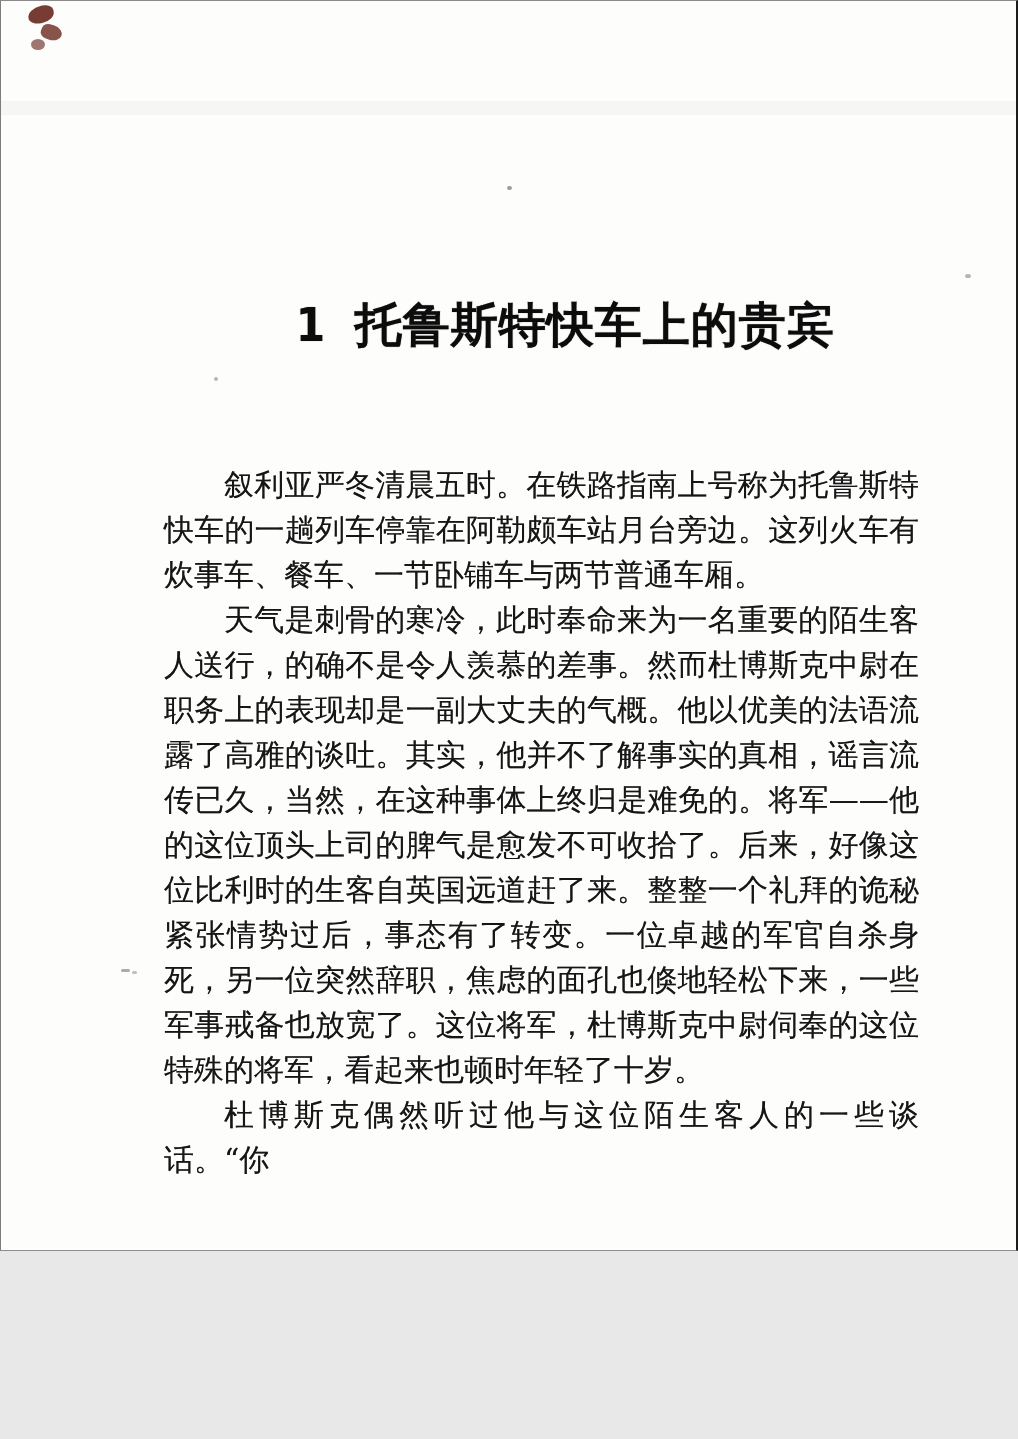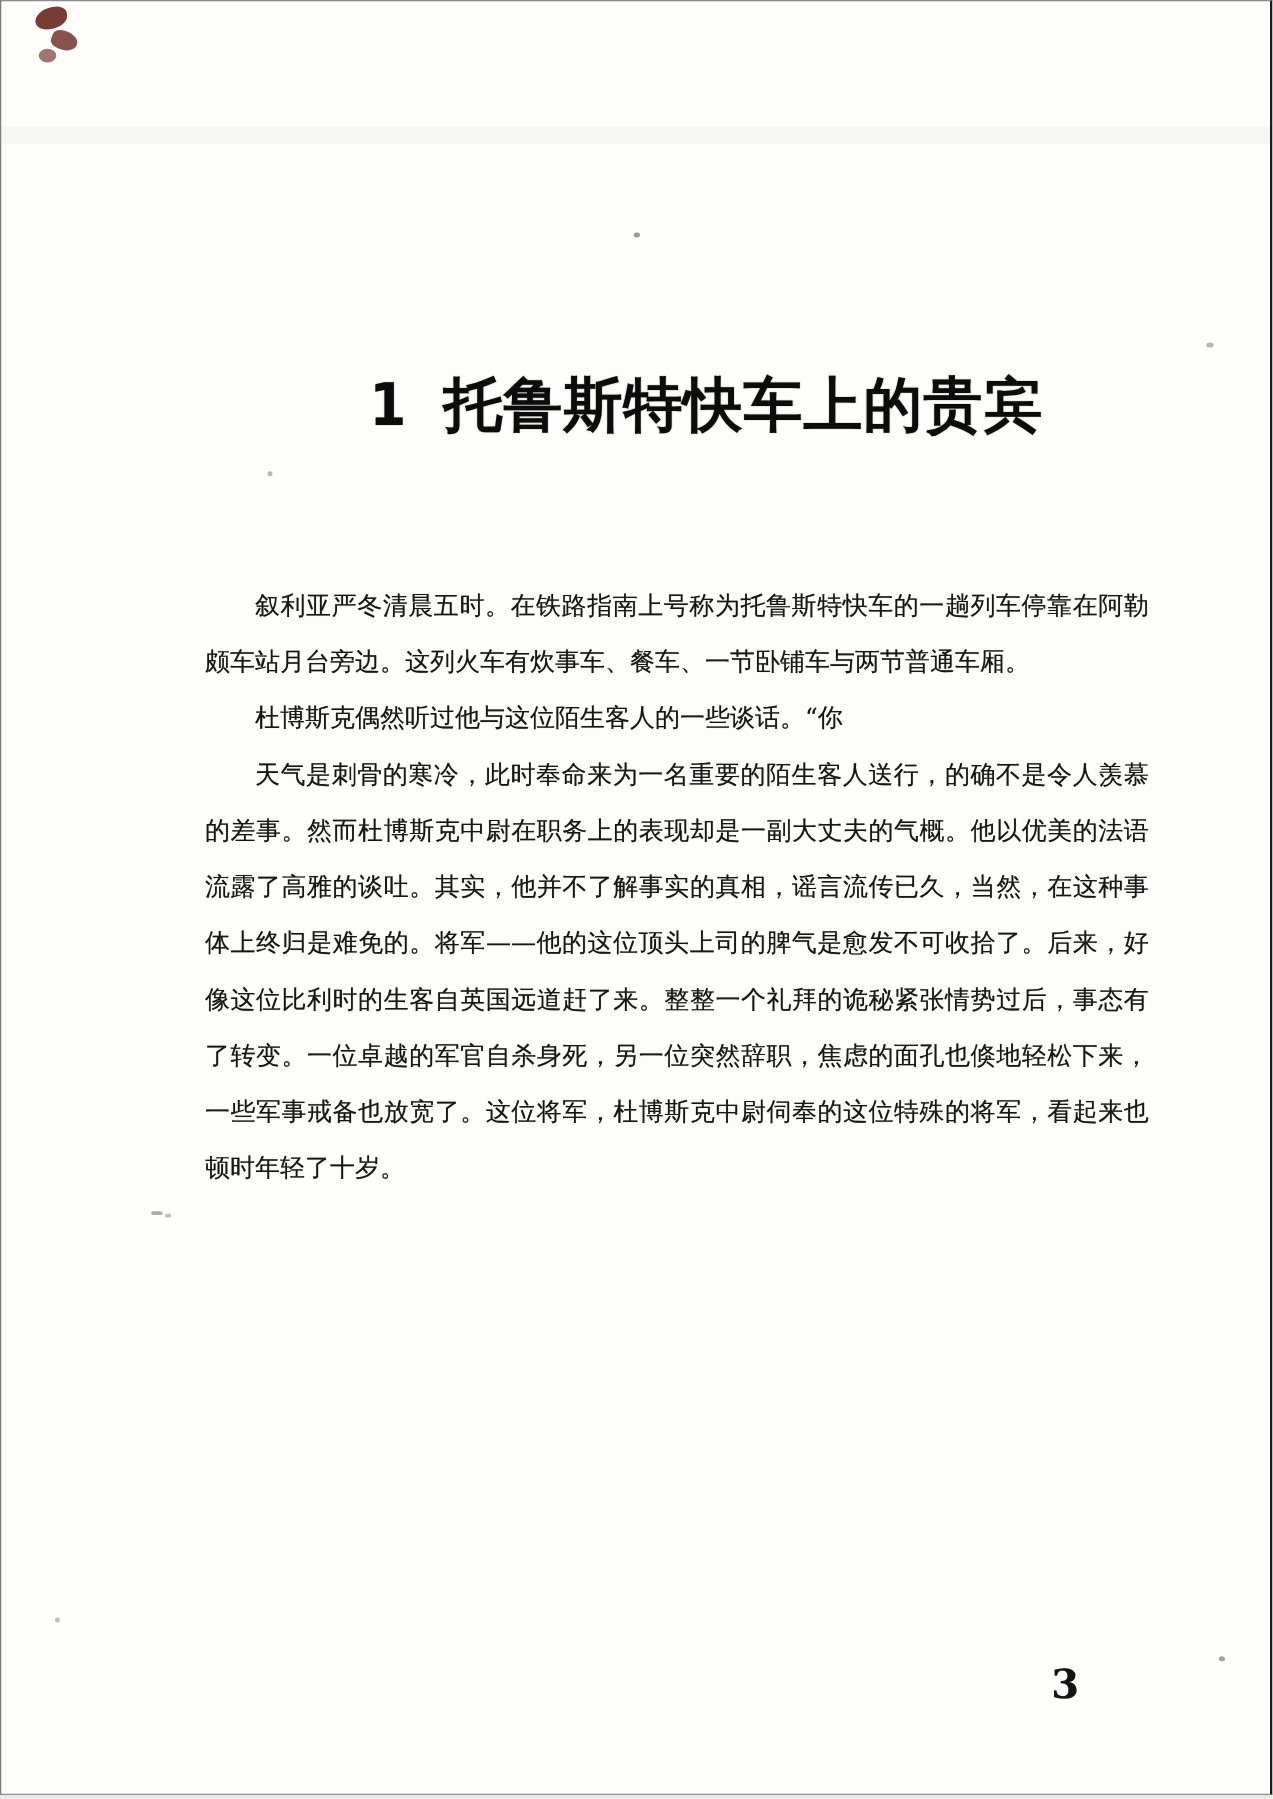--- a/index.html
+++ b/index.html
@@ -3,21 +3,21 @@
 <meta charset="utf-8">
 <style>
   html, body {
     margin: 0;
     padding: 0;
     background: #e8e8e8;
   }
   .page {
     position: relative;
     width: 1018px;
-    height: 1436px;
+    height: 1251px;
     margin: 0 auto;
     background: #fdfdfc;
     border-top: 1px solid #8a8a8a;
     border-left: 1px solid #7d7d7d;
     border-bottom: 1px solid #8f8f8f;
     border-right: 2px solid #1c1c1c;
     box-sizing: border-box;
     overflow: hidden;
     font-family: "DejaVu Serif", "Liberation Serif", serif;
     color: #161616;
@@ -72,21 +72,21 @@
     display: inline-block;
     margin-right: 27px;
     transform: scaleX(0.9);
   }
 
   .body-text {
     position: absolute;
     left: 163px;
     top: 461px;
     width: 755px;
-    font-size: 20px;
+    font-size: 30px;
     line-height: 45px;
     text-align: justify;
     text-justify: inter-ideograph;
     text-shadow: 0 0 0.6px rgba(0,0,0,0.5);
   }
   .body-text p {
     margin: 0;
     text-indent: 2em;
   }
 
@@ -117,19 +117,19 @@
   <div class="speck p3"></div>
   <div class="speck p4"></div>
   <div class="speck p5"></div>
   <div class="speck p6"></div>
   <div class="speck p7"></div>
 
   <h1 class="chapter-heading"><span class="num">1</span><span>托鲁斯特快车上的贵宾</span></h1>
 
   <div class="body-text">
     <p>叙利亚严冬清晨五时。在铁路指南上号称为托鲁斯特快车的一趟列车停靠在阿勒颇车站月台旁边。这列火车有炊事车、餐车、一节卧铺车与两节普通车厢。</p>
+    <p>天气是刺骨的寒冷，此时奉命来为一名重要的陌生客人送行，的确不是令人羡慕的差事。然而杜博斯克中尉在职务上的表现却是一副大丈夫的气概。他以优美的法语流露了高雅的谈吐。其实，他并不了解事实的真相，谣言流传已久，当然，在这种事体上终归是难免的。将军——他的这位顶头上司的脾气是愈发不可收拾了。后来，好像这位比利时的生客自英国远道赶了来。整整一个礼拜的诡秘紧张情势过后，事态有了转变。一位卓越的军官自杀身死，另一位突然辞职，焦虑的面孔也倏地轻松下来，一些军事戒备也放宽了。这位将军，杜博斯克中尉伺奉的这位特殊的将军，看起来也顿时年轻了十岁。</p>
     <p>杜博斯克偶然听过他与这位陌生客人的一些谈话。“你</p>
-    <p>天气是刺骨的寒冷，此时奉命来为一名重要的陌生客人送行，的确不是令人羡慕的差事。然而杜博斯克中尉在职务上的表现却是一副大丈夫的气概。他以优美的法语流露了高雅的谈吐。其实，他并不了解事实的真相，谣言流传已久，当然，在这种事体上终归是难免的。将军——他的这位顶头上司的脾气是愈发不可收拾了。后来，好像这位比利时的生客自英国远道赶了来。整整一个礼拜的诡秘紧张情势过后，事态有了转变。一位卓越的军官自杀身死，另一位突然辞职，焦虑的面孔也倏地轻松下来，一些军事戒备也放宽了。这位将军，杜博斯克中尉伺奉的这位特殊的将军，看起来也顿时年轻了十岁。</p>
   </div>
 
   <div class="page-number">3</div>
 
 </div>
 
 </body></html>

